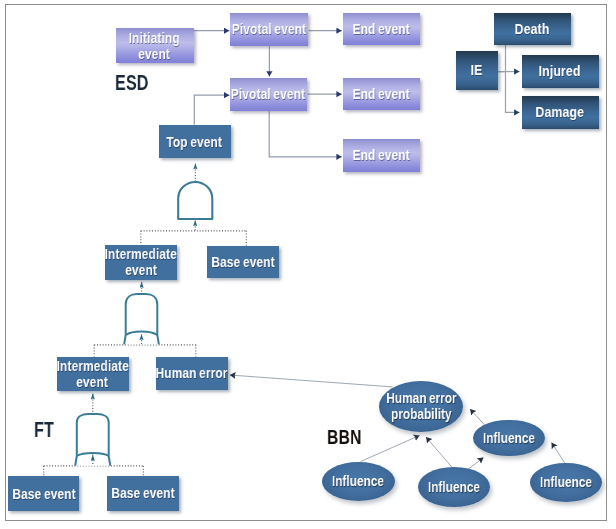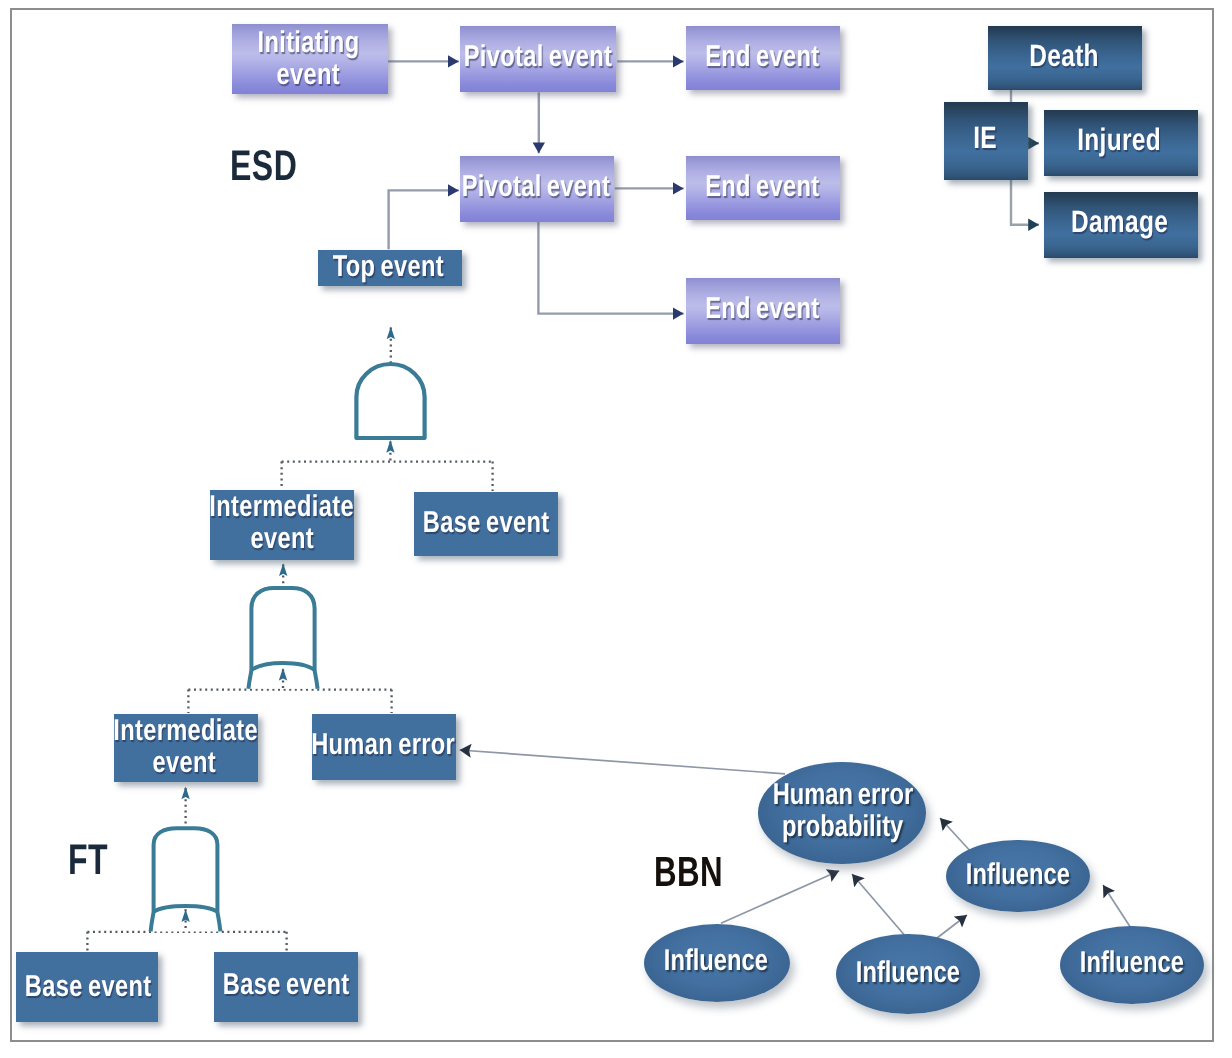--- a/index.html
+++ b/index.html
@@ -85,43 +85,43 @@
         <path d="M392.5,386.9 L229.8,375.0" fill="none" stroke="#8d97a6" stroke-width="0.85" marker-end="url(#ahb)"></path>
         <path d="M360.5,461.6 L419.6,435.4" fill="none" stroke="#8d97a6" stroke-width="0.85" marker-end="url(#ahb)"></path>
         <path d="M452.3,467.6 L426,437" fill="none" stroke="#8d97a6" stroke-width="0.85" marker-end="url(#ahb)"></path>
         <path d="M462,474 L483.5,457.5" fill="none" stroke="#8d97a6" stroke-width="0.85" marker-end="url(#ahb)"></path>
         <path d="M485,425.4 L470,409" fill="none" stroke="#8d97a6" stroke-width="0.85" marker-end="url(#ahb)"></path>
         <path d="M566.5,465.6 L551.5,442.5" fill="none" stroke="#8d97a6" stroke-width="0.85" marker-end="url(#ahb)"></path>
       </g>
   </svg>
 
   <div id="nodes">
-      <div class="node purple" style="left: 115.5px; top: 12px; width: 78px; height: 35px; flex-direction: column;">
+      <div class="node purple" style="left: 115.5px; top: 28px; width: 78px; height: 35px; flex-direction: column;">
         <span style="display: block;">Initiating</span>
         <span style="display: block;">event</span>
       </div>
       <div class="node purple" style="left: 230px; top: 12.5px; width: 78px; height: 33.5px; flex-direction: column;">
         <span style="display: block;">Pivotal event</span>
       </div>
       <div class="node purple" style="left: 342.5px; top: 12.5px; width: 77px; height: 32.5px; flex-direction: column;">
         <span style="display: block;">End event</span>
       </div>
       <div class="node purple" style="left: 230px; top: 77.5px; width: 77px; height: 33px; flex-direction: column;">
         <span style="display: block;">Pivotal event</span>
       </div>
       <div class="node purple" style="left: 342.5px; top: 77.5px; width: 77px; height: 32px; flex-direction: column;">
         <span style="display: block;">End event</span>
       </div>
       <div class="node purple" style="left: 342.5px; top: 139px; width: 77px; height: 32.5px; flex-direction: column;">
         <span style="display: block;">End event</span>
       </div>
-      <div class="node blue" style="left: 158.5px; top: 125px; width: 72px; height: 18px; flex-direction: column;">
+      <div class="node blue" style="left: 158.5px; top: 125px; width: 72px; height: 33px; flex-direction: column;">
         <span style="display: block;">Top event</span>
       </div>
-      <div class="node dblue" style="left: 455.5px; top: 51px; width: 42px; height: 38.5px; flex-direction: column; margin-left: 16px;">
+      <div class="node dblue" style="left: 455.5px; top: 51px; width: 42px; height: 38.5px; flex-direction: column;">
         <span style="display: block;">IE</span>
       </div>
       <div class="node dblue" style="left: 494px; top: 12.5px; width: 77px; height: 32.5px; flex-direction: column;">
         <span style="display: block;">Death</span>
       </div>
       <div class="node dblue" style="left: 521.5px; top: 55px; width: 77px; height: 32.5px; flex-direction: column;">
         <span style="display: block;">Injured</span>
       </div>
       <div class="node dblue" style="left: 521.5px; top: 96px; width: 77px; height: 32.5px; flex-direction: column;">
         <span style="display: block;">Damage</span>

